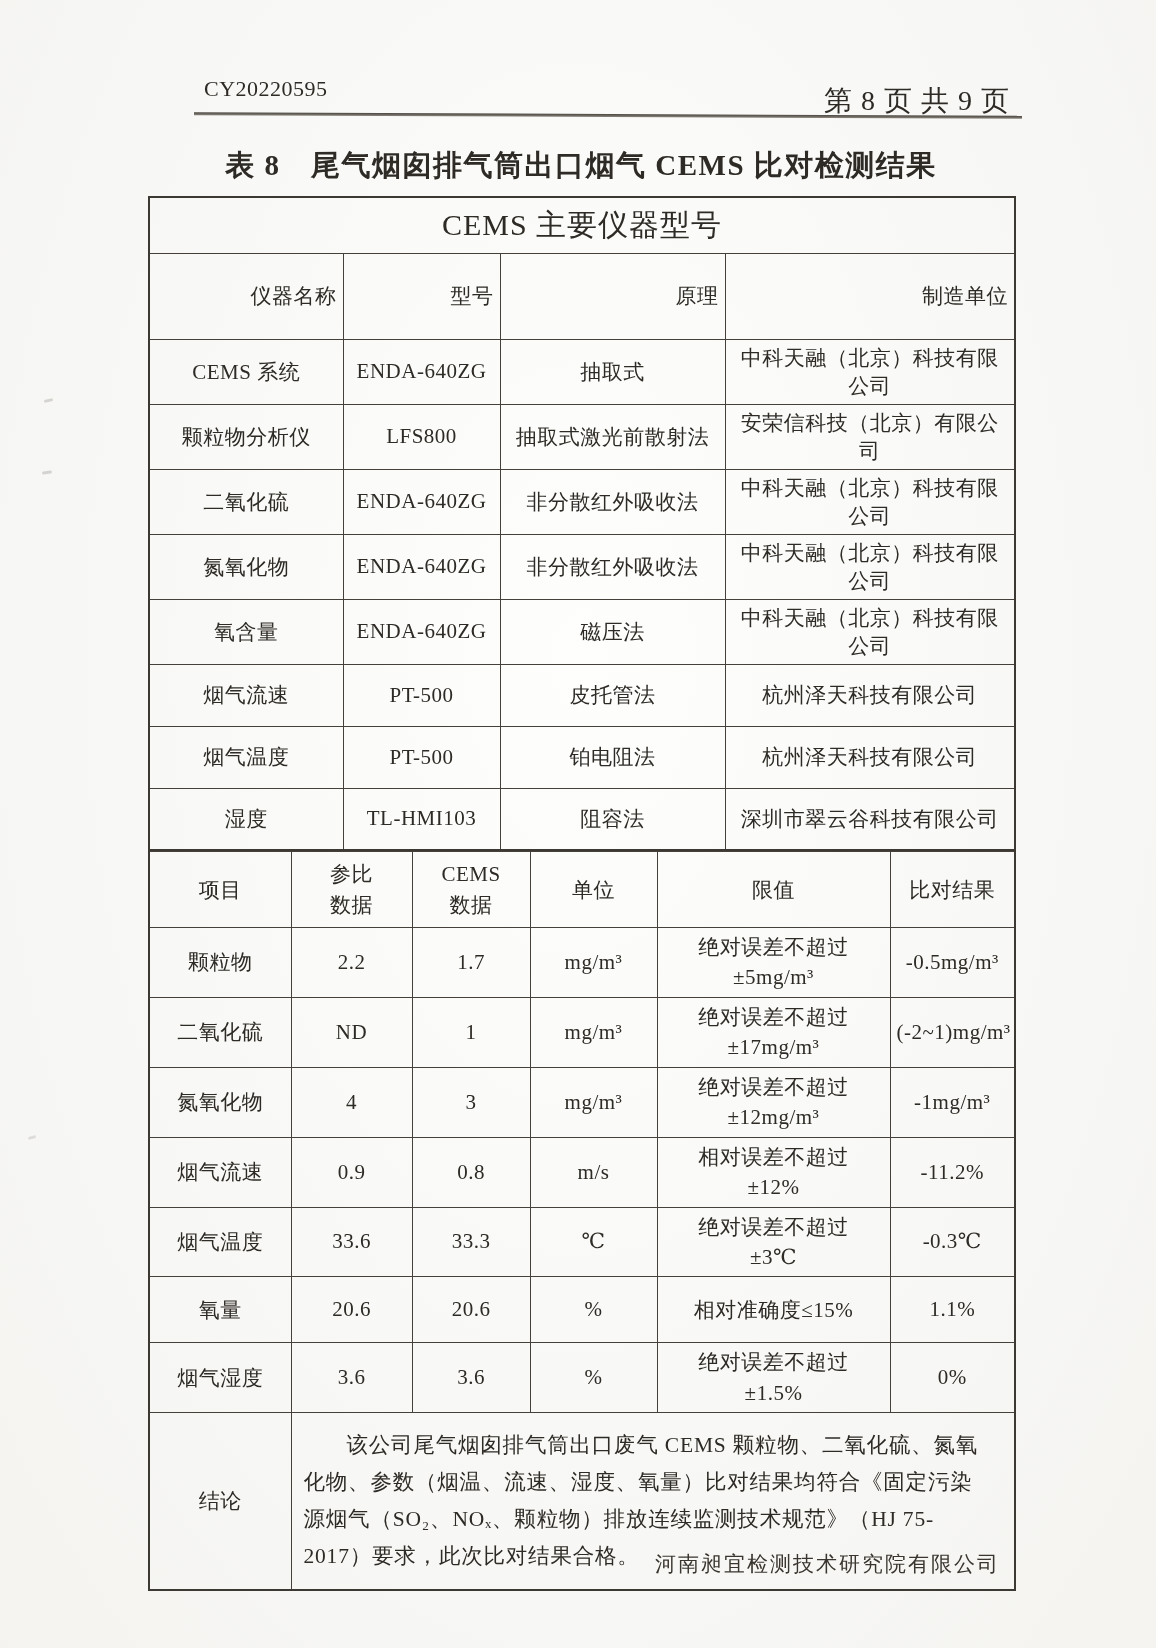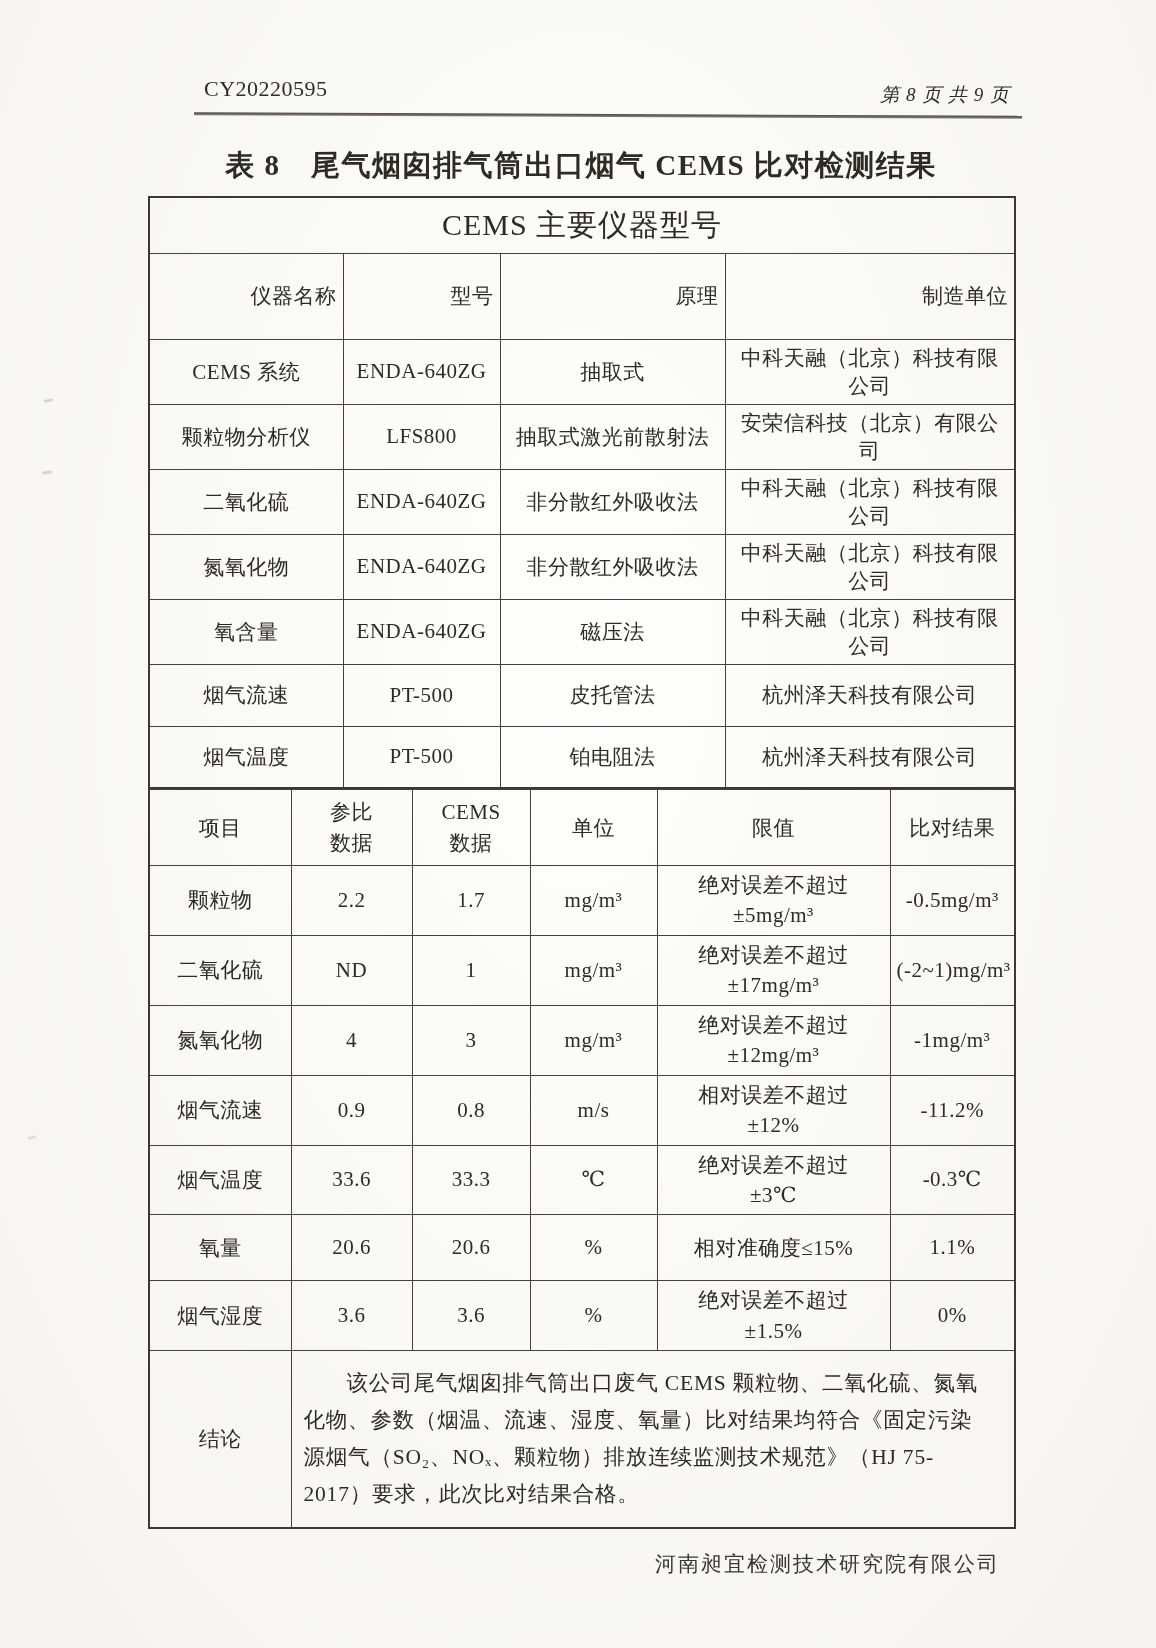--- a/index.html
+++ b/index.html
@@ -12,21 +12,21 @@
     font-family: "Liberation Serif", "DejaVu Serif", serif;
     color: #2e2b26;
     overflow: hidden;
   }
   .doc-number {
     position: absolute; left: 204px; top: 76px;
     font-size: 22px; letter-spacing: 0.5px;
   }
   .page-indicator {
     position: absolute; right: 146px; top: 82px;
-    font-size: 19px; letter-spacing: 1px; font-style: italic;
+    font-size: 28px; letter-spacing: 1px;
   }
   .header-rule {
     position: absolute; left: 194px; top: 114px; width: 828px; height: 3px;
     background: linear-gradient(#4a463f, #8a867e);
     transform: rotate(0.25deg);
   }
   .page-title {
     position: absolute; left: 148px; top: 146px; width: 866px;
     text-align: center; font-size: 29px; font-weight: bold;
     letter-spacing: 1.5px; white-space: pre;
@@ -133,20 +133,26 @@
       <td>烟气流速</td>
       <td>PT-500</td>
       <td>皮托管法</td>
       <td>杭州泽天科技有限公司</td>
     </tr>
     <tr class="data">
       <td>烟气温度</td>
       <td>PT-500</td>
       <td>铂电阻法</td>
       <td>杭州泽天科技有限公司</td>
+    </tr>
+    <tr class="data">
+      <td>湿度</td>
+      <td>TL-HMI103</td>
+      <td>阻容法</td>
+      <td>深圳市翠云谷科技有限公司</td>
     </tr>
   </tbody>
     </table>
 
   <table id="tbl-comparison">
     <colgroup>
         <col style="width:142px">
         <col style="width:121px">
         <col style="width:118px">
         <col style="width:127px">

